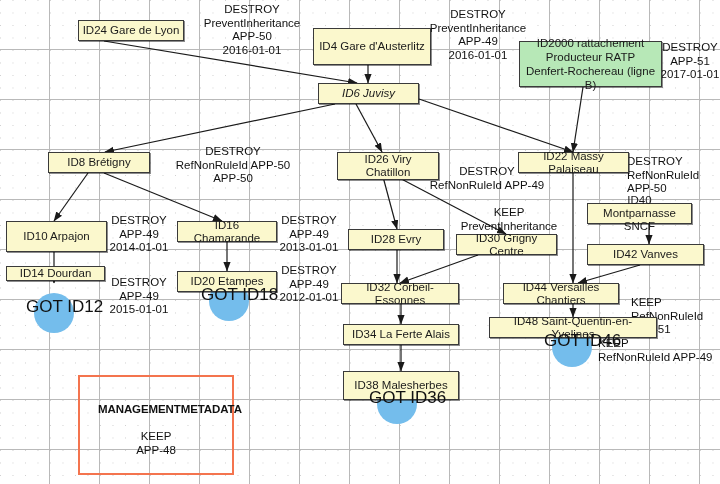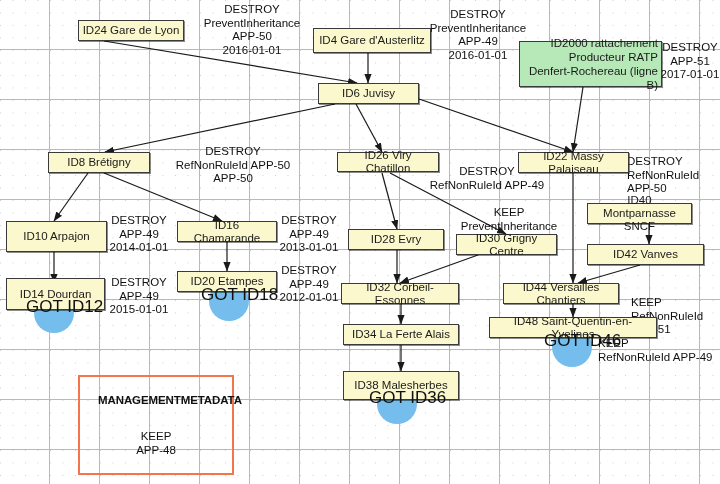--- a/index.html
+++ b/index.html
@@ -43,21 +43,20 @@
     justify-content: center;
     padding: 1px 3px;
     box-shadow: 1px 1px 0 rgba(0,0,0,0.45);
     z-index: 4;
     white-space: nowrap;
   }
   .node.green {
     background: #b7e8b7;
     white-space: normal;
     line-height: 14px;
-    text-align: right;
   }
   .annot {
     position: absolute;
     font-size: 11.5px;
     line-height: 13.5px;
     color: #111;
     text-align: center;
     z-index: 3;
     white-space: pre-line;
   }
@@ -134,35 +133,35 @@
         <path d="M573,304 L573,317" marker-end="url(#ah)" stroke="#1a1a1a"></path>
         <path d="M401,304 L401,324" marker-end="url(#ah)" stroke="#1a1a1a"></path>
         <path d="M401,345 L401,371" marker-end="url(#ah)" stroke="#1a1a1a"></path>
       </g>
   </svg>
 
   <div id="node-layer">
       <div class="node" style="left: 78px; top: 20px; width: 106px; height: 21px;">
         <span style="white-space: pre-line;">ID24 Gare de Lyon</span>
       </div>
-      <div class="node" style="left: 313px; top: 28px; width: 118px; height: 25px;">
+      <div class="node" style="left: 313px; top: 28px; width: 118px; height: 37px;">
         <span style="white-space: pre-line;">ID4 Gare d'Austerlitz</span>
       </div>
       <div class="node green" style="left: 519px; top: 41px; width: 143px; height: 46px;">
         <span style="white-space: pre-line;">ID2000 rattachement
 Producteur RATP
 Denfert-Rochereau (ligne B)</span>
       </div>
       <div class="node" style="left: 318px; top: 83px; width: 101px; height: 21px;">
-        <span style="white-space: pre-line;">ID6 Juvisy</span>
+        <span style="white-space: pre-line; font-style: italic;">ID6 Juvisy</span>
       </div>
       <div class="node" style="left: 48px; top: 152px; width: 102px; height: 21px;">
         <span style="white-space: pre-line;">ID8 Brétigny</span>
       </div>
-      <div class="node" style="left: 337px; top: 152px; width: 102px; height: 20px; justify-content: center;">
+      <div class="node" style="left: 337px; top: 152px; width: 102px; height: 28px; justify-content: center;">
         <span style="white-space: pre-line;">ID26 Viry Chatillon</span>
       </div>
       <div class="node" style="left: 518px; top: 152px; width: 111px; height: 21px;">
         <span style="white-space: pre-line;">ID22 Massy Palaiseau</span>
       </div>
       <div class="node" style="left: 6px; top: 221px; width: 101px; height: 31px;">
         <span style="white-space: pre-line;">ID10 Arpajon</span>
       </div>
       <div class="node" style="left: 177px; top: 221px; width: 100px; height: 21px;">
         <span style="white-space: pre-line;">ID16 Chamarande</span>
@@ -172,21 +171,21 @@
       </div>
       <div class="node" style="left: 348px; top: 229px; width: 96px; height: 21px;">
         <span style="white-space: pre-line;">ID28 Evry</span>
       </div>
       <div class="node" style="left: 456px; top: 234px; width: 101px; height: 21px;">
         <span style="white-space: pre-line;">ID30 Grigny Centre</span>
       </div>
       <div class="node" style="left: 587px; top: 244px; width: 117px; height: 21px;">
         <span style="white-space: pre-line;">ID42 Vanves</span>
       </div>
-      <div class="node" style="left: 6px; top: 278px; width: 99px; height: 32px;">
+      <div class="node" style="left: 6px; top: 266px; width: 99px; height: 15px;">
         <span style="white-space: pre-line;">ID14 Dourdan</span>
       </div>
       <div class="node" style="left: 177px; top: 271px; width: 100px; height: 21px;">
         <span style="white-space: pre-line;">ID20 Etampes</span>
       </div>
       <div class="node" style="left: 341px; top: 283px; width: 118px; height: 21px;">
         <span style="white-space: pre-line;">ID32 Corbeil-Essonnes</span>
       </div>
       <div class="node" style="left: 503px; top: 283px; width: 116px; height: 21px;">
         <span style="white-space: pre-line;">ID44 Versailles Chantiers</span>
@@ -244,18 +243,18 @@
       <div class="got-label" style="left: 26px; top: 300px; width: 56px; text-align: left;">GOT ID12</div>
       <div class="got" style="left: 209px; top: 281px; width: 40px; height: 40px; background: rgb(116, 189, 236);"></div>
       <div class="got-label" style="left: 201px; top: 288px; width: 56px; text-align: center;">GOT ID18</div>
       <div class="got" style="left: 377px; top: 384px; width: 40px; height: 40px; background: rgb(116, 189, 236);"></div>
       <div class="got-label" style="left: 369px; top: 391px; width: 56px; text-align: center;">GOT ID36</div>
       <div class="got" style="left: 552px; top: 327px; width: 40px; height: 40px; background: rgb(116, 189, 236);"></div>
       <div class="got-label" style="left: 544px; top: 334px; width: 56px; text-align: center;">GOT ID46</div>
     </div>
 
   <div class="metabox" id="metabox" style="left: 78px; top: 375px; width: 156px; height: 100px; border-color: rgb(244, 116, 78);">
-    <div class="mb-title" style="top: 17px; padding-left: 18px;">MANAGEMENTMETADATA</div>
+    <div class="mb-title" style="top: 26px; padding-left: 18px;">MANAGEMENTMETADATA</div>
     <div class="mb-sub" style="top: 52px;">KEEP
 APP-48</div>
   </div>
 
 </div>
 
 </body></html>

